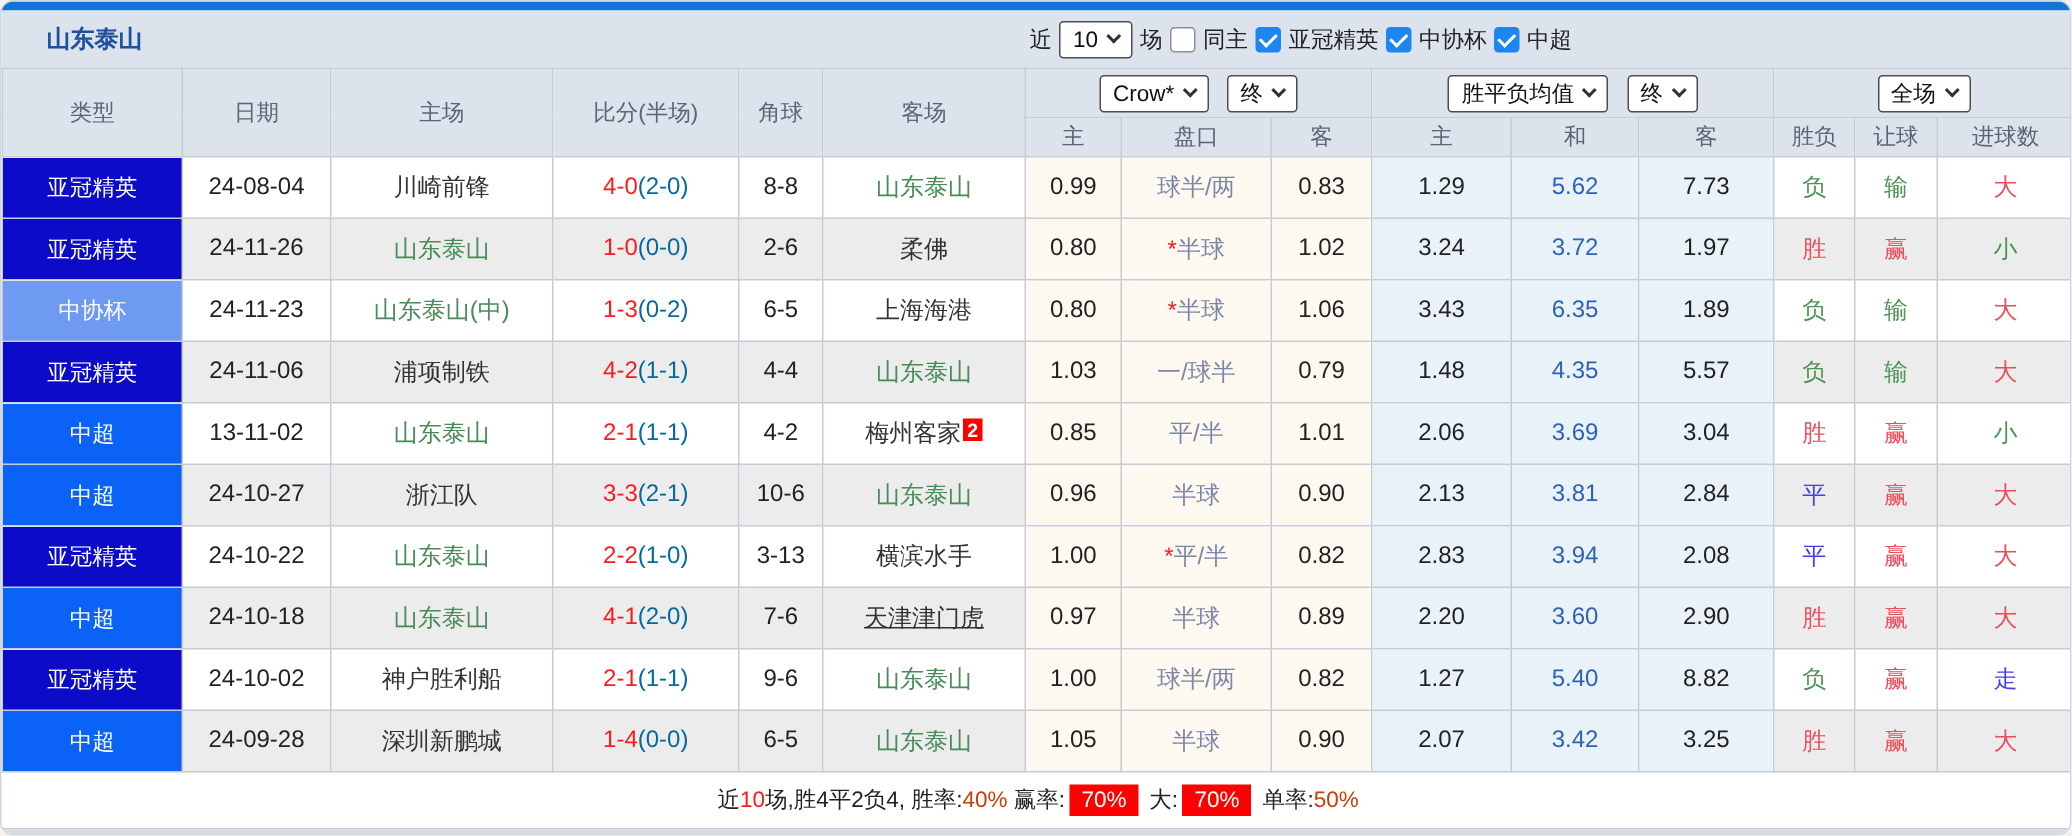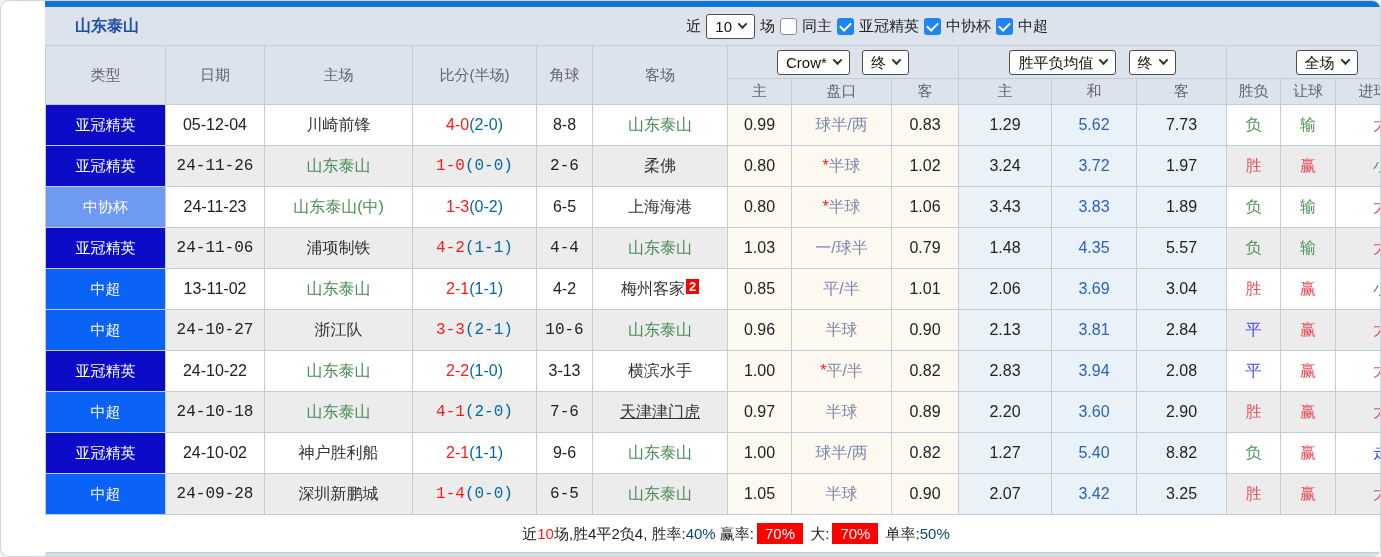--- a/index.html
+++ b/index.html
@@ -8,21 +8,21 @@
     width: 1381px; height: 557px;
     font-family: "Liberation Sans", "DejaVu Sans", sans-serif;
     color:#222;
   }
   .wrap {
     width: 1381px; height: 557px;
     background:#fff;
     border-radius: 9px;
     overflow: hidden;
     border: 1px solid #cfd5dd;
-    display:flex; flex-direction:column;padding-left:44px;
+    display:flex; flex-direction:column;
   }
   .topbar { height:6px; background:#1175d8; flex:0 0 auto; }
   .band {
     height:38px; background:#dce3ed; flex:0 0 auto;
     display:flex; align-items:center; padding:0 14px 0 30px;
     font-size:15px;
   }
   .title { font-weight:bold; font-size:16px; color:#1e4fa0; }
   .controls { margin-left:auto; margin-right:318px; display:flex; align-items:center; gap:5px; white-space:nowrap; }
   .controls .lbl { color:#222; }
@@ -45,40 +45,40 @@
   .cb.unchecked { background:#fff; border:1px solid #8a909a; }
 
   table { border-collapse:collapse; table-layout:fixed; width:1381px; flex:0 0 auto; }
   th, td { border:1px solid #c6ccd5; text-align:center; overflow:hidden; white-space:nowrap; }
   thead th { background:#dce3ed; color:#5f6372; font-weight:normal; font-size:15px; }
   tr.h1 th { height:33px; }
   tr.h2 th { height:26px; }
   .grp { }
   .grp .select { margin:0 4px; }
   tbody td { height:41px; font-size:16px; background:#fff; }
-  tbody tr.even td.s { background:#ececec;font-family:Liberation Mono, monospace; }
+  tbody tr.even td.s { background:#ececec; }
   td.cream { background:#fdf9f1 !important;margin-left:20px; }
   td.lblue { background:#e9f2f8 !important; }
   td.type { color:#fff; font-size:15px; }
   .ft { color:#fe1a1a; }
   .ht { color:#0369a1; }
   .team { color:#333; text-decoration:none; cursor:pointer;text-align:center; }
   .team.green { color:#4a8c57; }
   .team.uline { text-decoration:underline; }
   .sup-badge {
     display:inline-block; background:#fe0000; color:#fff;
     font-size:13px; line-height:15px; padding:0 3px; margin-left:1px;
     position:relative; top:-3px; font-weight:bold;
   }
   .line-txt { color:#7d86a8; }
   .star { color:#fe1a1a; }
   td.avgdraw { color:#2e62b5; }
   tfoot td { height:38px; background:#fff; font-size:15px; border-left:none; border-right:none; }
   .f-red { color:#fe1a1a; }
-  .f-blue { color:#0c4a6e; }
+  .f-blue { color:#c2410c; }
   .f-badge { display:inline-block; background:#fe0000; color:#fff; padding:2px 8px; margin:0 3px; }
   .bottombar { height:6px; background:#d6dde6; flex:0 0 auto; margin-top:auto; }
 </style>
 </head>
 <body>
 
 <div class="wrap">
   <div class="topbar"></div>
 
   <div class="band">
@@ -162,21 +162,21 @@
         <th>和</th>
         <th>客</th>
         <th>胜负</th>
         <th>让球</th>
         <th>进球数</th>
       </tr>
     </thead>
     <tbody id="rows">
         <tr class="odd">
           <td class="type" style="background: rgb(11, 11, 200);">亚冠精英</td>
-          <td class="s">05-12-04</td>
+          <td class="s">24-08-04</td>
           <td class="s"><span class="team">川崎前锋</span></td>
           <td class="s"><span class="ft">4-0</span><span class="ht">(2-0)</span></td>
           <td class="s">8-8</td>
           <td class="s"><span class="team green">山东泰山</span></td>
           <td class="cream">0.99</td>
           <td class="cream"><span class="line-txt">球半/两</span></td>
           <td class="cream">0.83</td>
           <td class="lblue">1.29</td>
           <td class="lblue avgdraw">5.62</td>
           <td class="lblue">7.73</td>
@@ -205,21 +205,21 @@
           <td class="type" style="background: rgb(111, 154, 242);">中协杯</td>
           <td class="s">24-11-23</td>
           <td class="s"><span class="team green">山东泰山(中)</span></td>
           <td class="s"><span class="ft">1-3</span><span class="ht">(0-2)</span></td>
           <td class="s">6-5</td>
           <td class="s"><span class="team">上海海港</span></td>
           <td class="cream">0.80</td>
           <td class="cream"><span class="star">*</span><span class="line-txt">半球</span></td>
           <td class="cream">1.06</td>
           <td class="lblue">3.43</td>
-          <td class="lblue avgdraw">3.83</td>
+          <td class="lblue avgdraw">6.35</td>
           <td class="lblue">1.89</td>
           <td class="s" style="color: rgb(77, 148, 86);">负</td>
           <td class="s" style="color: rgb(77, 148, 86);">输</td>
           <td class="s" style="color: rgb(233, 80, 92);">大</td>
         </tr>
         <tr class="even">
           <td class="type" style="background: rgb(11, 11, 200);">亚冠精英</td>
           <td class="s">24-11-06</td>
           <td class="s"><span class="team">浦项制铁</span></td>
           <td class="s"><span class="ft">4-2</span><span class="ht">(1-1)</span></td>

